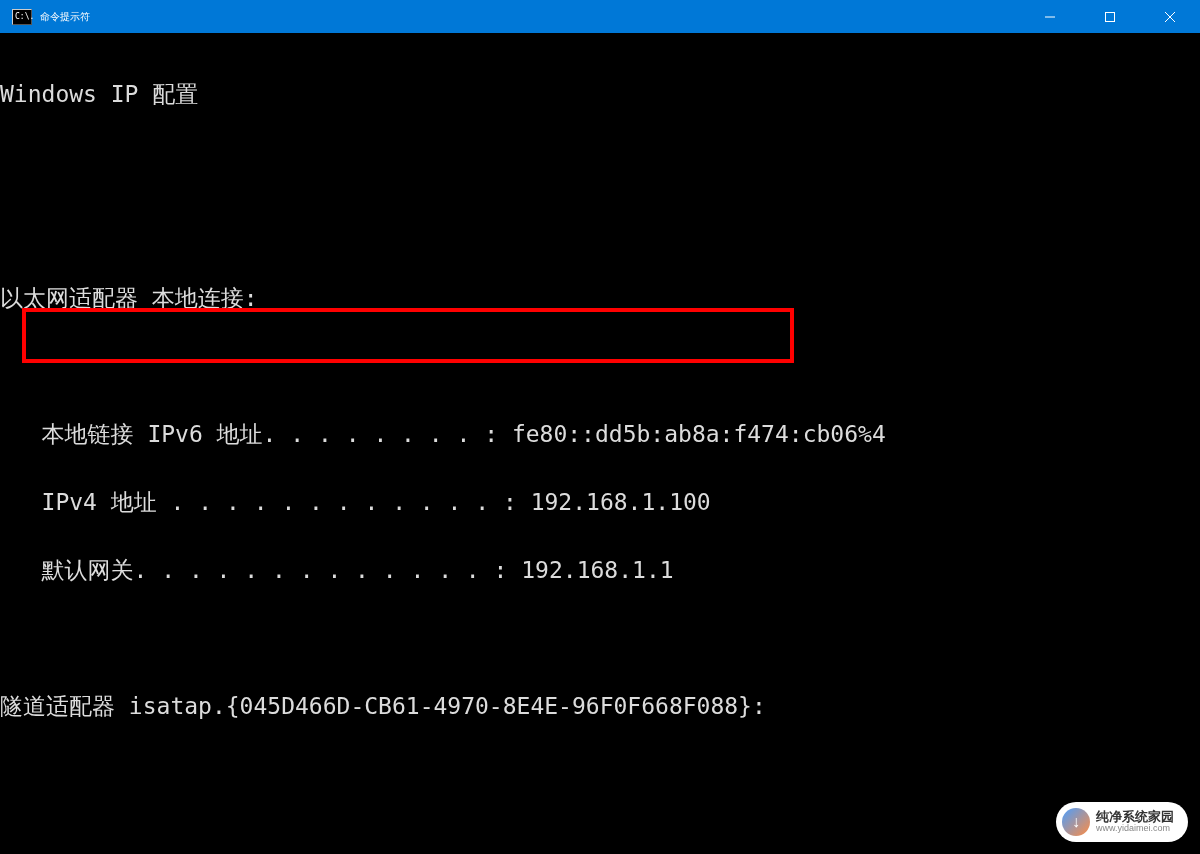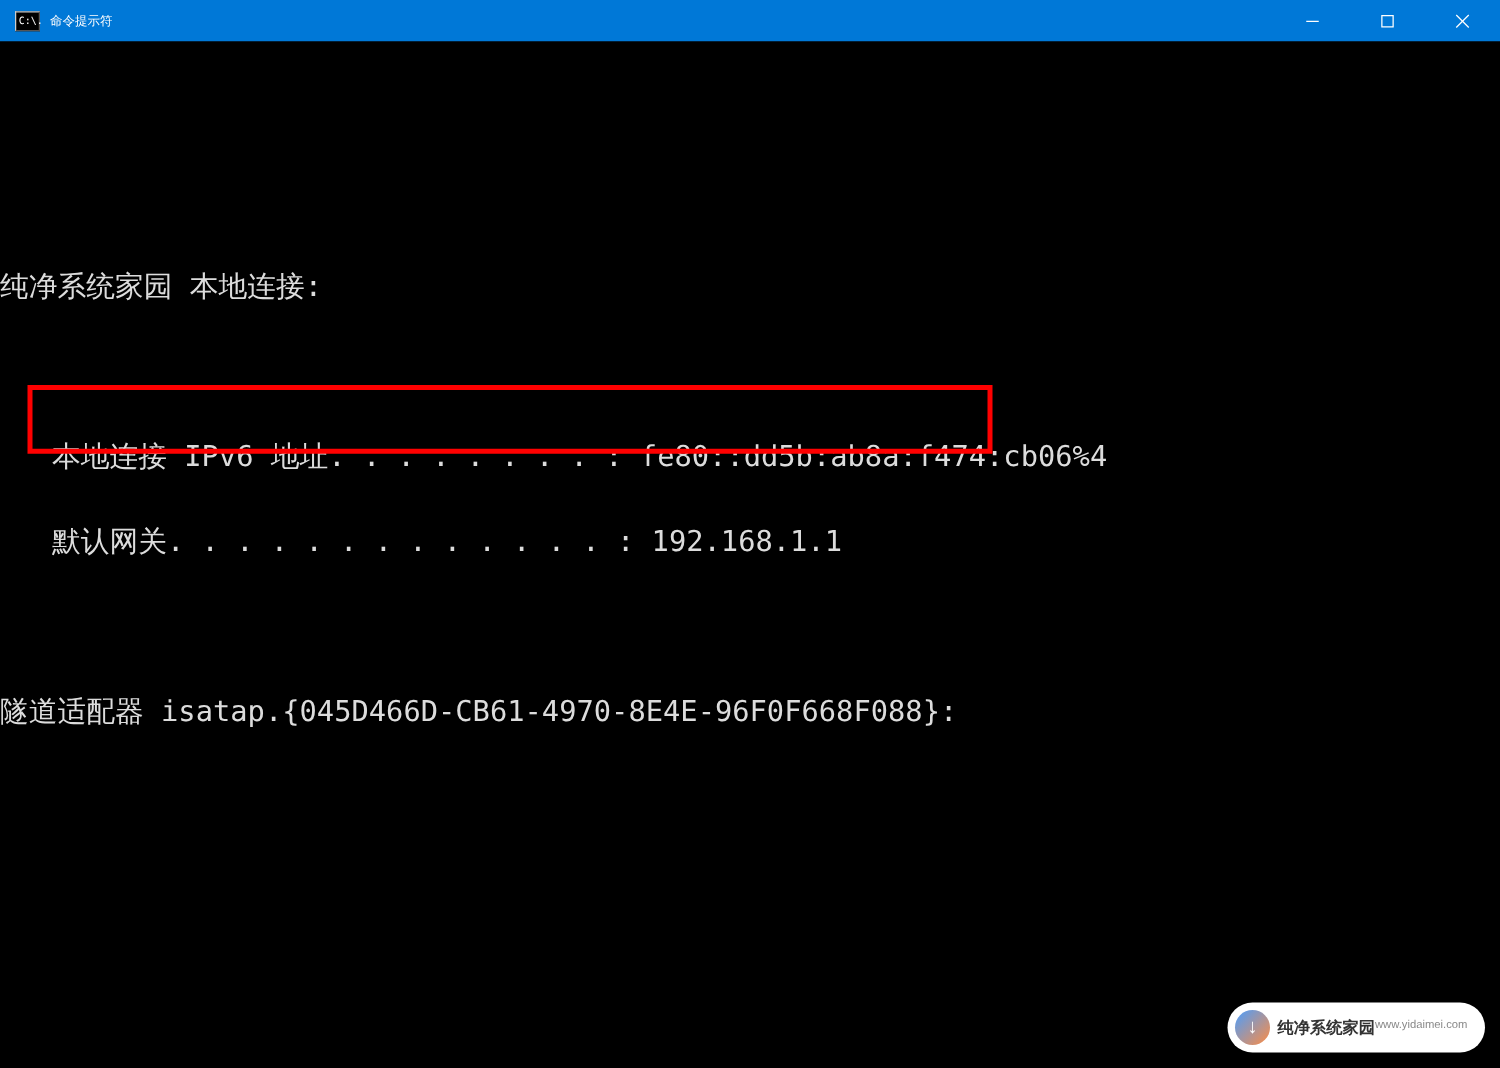--- a/index.html
+++ b/index.html
@@ -107,21 +107,21 @@
       position: absolute;
       color: #fff;
       font-size: 16px;
       font-weight: bold;
       top: 50%;
       left: 50%;
       transform: translate(-50%, -50%);
     }
     .wm-text {
       display: flex;
-      flex-direction: row;
+      flex-direction: column;
       line-height: 1.1;
     }
     .wm-name {
       font-size: 13px;
       font-weight: bold;
       color: #333;
     }
     .wm-url {
       font-size: 9px;
       color: #888;
@@ -147,25 +147,27 @@
     <div class="tb-btn">
       <svg width="12" height="12" viewBox="0 0 12 12">
           <line x1="1" y1="1" x2="11" y2="11"></line>
           <line x1="11" y1="1" x2="1" y2="11"></line>
         </svg>
     </div>
   </div>
 </div>
 
 <div class="terminal">
+<div>Windows IP 配置</div>
 <div> </div>
 <div> </div>
-<div>纯净系统家园 本地连接:</div>
+<div>以太网适配器 本地连接:</div>
 <div> </div>
-<div><span>   本地连接 IPv6 地址. . . . . . . . : </span><span>fe80::dd5b:ab8a:f474:cb06%4</span></div>
+<div><span>   本地链接 IPv6 地址. . . . . . . . : </span><span>fe80::dd5b:ab8a:f474:cb06%4</span></div>
+<div><span>   IPv4 地址 . . . . . . . . . . . . : </span><span>192.168.1.100</span></div>
 <div><span>   默认网关. . . . . . . . . . . . . : </span><span>192.168.1.1</span></div>
 <div> </div>
 <div>隧道适配器 isatap.{045D466D-CB61-4970-8E4E-96F0F668F088}:</div>
 
 
 
 
 
 
 

